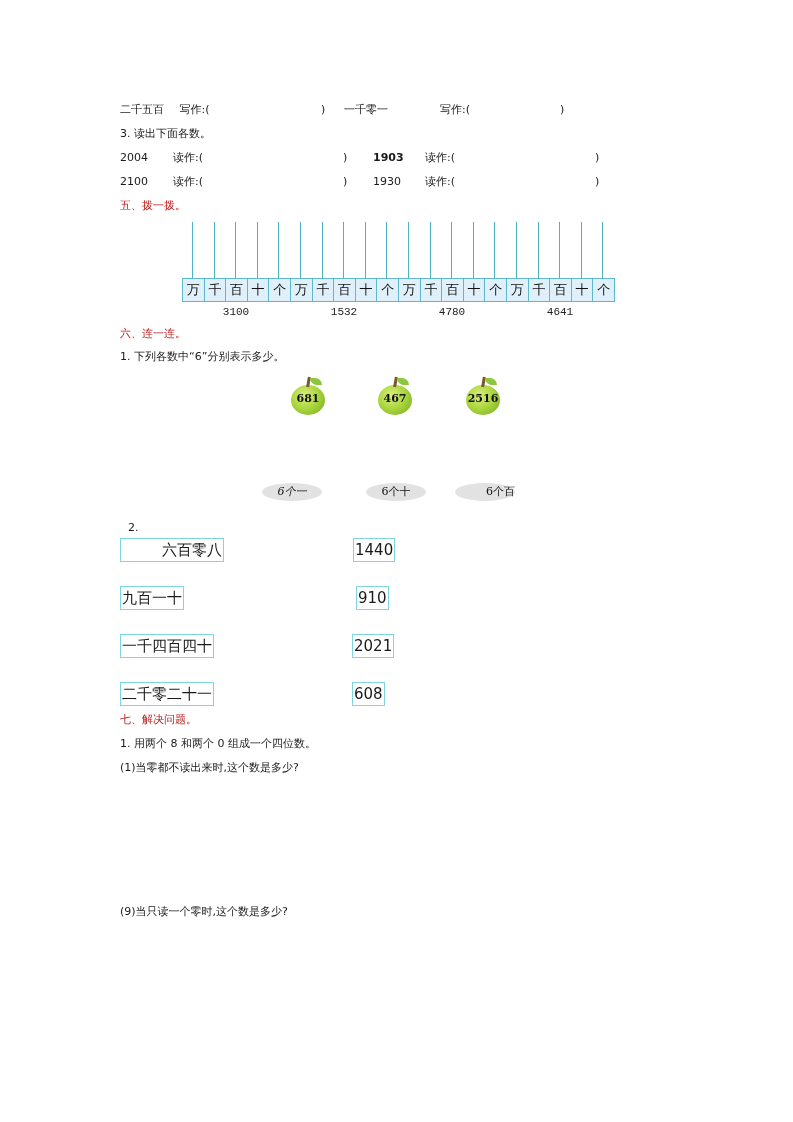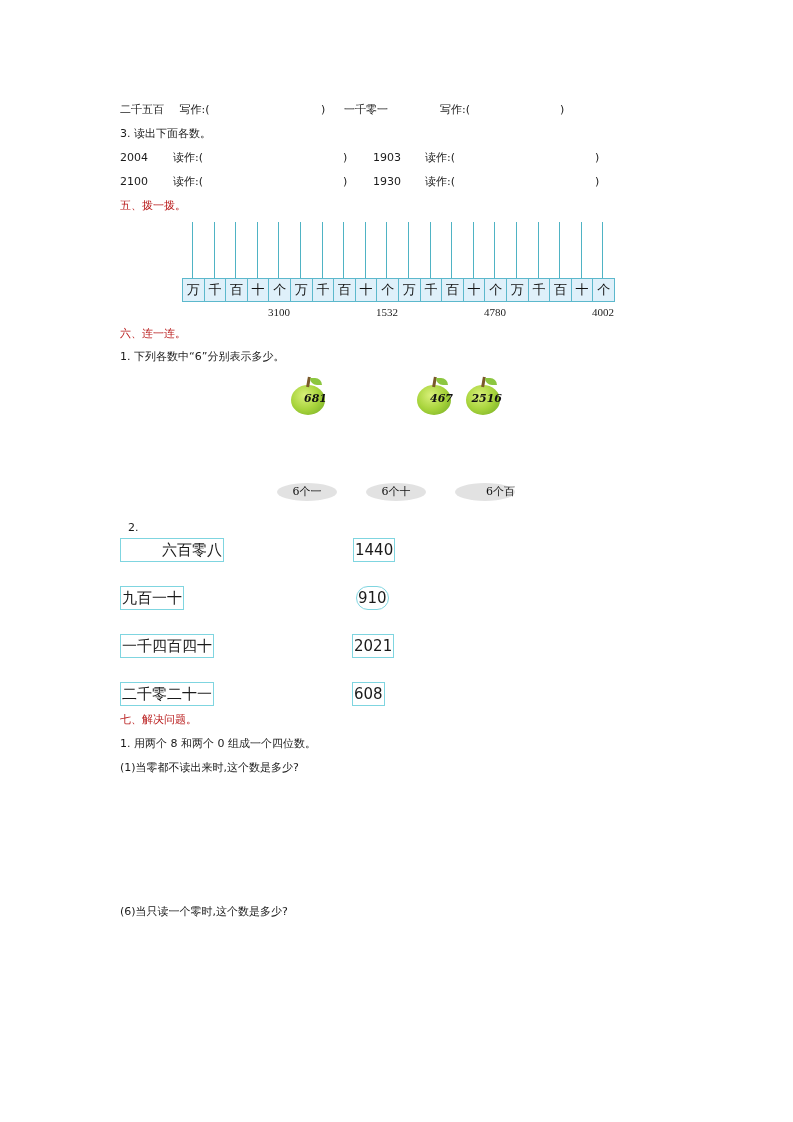--- a/index.html
+++ b/index.html
@@ -5,27 +5,27 @@
   html, body { margin:0; padding:0; background:#ffffff; }
   body { width:793px; height:1122px; position:relative; overflow:hidden;
          font-family:"DejaVu Sans","Liberation Sans",sans-serif; color:#1a1a1a; }
   .line { position:absolute; font-size:11px; line-height:20px; white-space:nowrap; }
   .red { color:#b91c1c; }
   .abacus-group { position:absolute; top:222px; height:80px; }
   .rod { position:absolute; top:0; width:1px; height:56px; background:#4fb3c4; }
   .cells { position:absolute; top:56px; left:0; display:flex; border:1px solid #5cb8cc; background:#dff0fa; }
   .cell { width:20.6px; height:22px; border-right:1px solid #5cb8cc; font-family:"DejaVu Serif",serif; font-size:13px; line-height:22px; text-align:center; color:#111; }
   .cell:last-child { border-right:none; }
-  .ab-label { position:absolute; top:84px; width:108px; text-align:right; font-family:Liberation Serif, serif; font-size:11px; color:#222; }
+  .ab-label { position:absolute; top:84px; width:108px; text-align:center; font-family:Liberation Mono, monospace; font-size:11px; color:#222; }
   .apple { position:absolute; width:38px; height:38px; }
   .apple .body { position:absolute; left:2px; top:8px; width:34px; height:30px; border-radius:50%;
       background:radial-gradient(circle at 40% 35%, #d9f07a 0%, #a8d43c 50%, #6ea821 100%); }
   .apple .stem { position:absolute; left:18px; top:0; width:3px; height:10px; background:#7a5a2a; transform:rotate(10deg); }
   .apple .leaf { position:absolute; left:21px; top:1px; width:12px; height:7px; border-radius:0 8px 0 8px; background:#8cc63f; }
-  .apple .num { position:absolute; left:0; top:15px; width:38px; text-align:right; font-family:"DejaVu Serif",serif; font-size:11px; font-weight:bold; color:#111;font-style:italic; }
+  .apple .num { position:absolute; left:0; top:15px; width:38px; text-align:center; font-family:"DejaVu Serif",serif; font-size:11px; font-weight:bold; color:#111; }
   .oval { position:absolute; top:483px; width:60px; height:18px; border-radius:50%; background:#e2e2e2;
           font-family:"DejaVu Serif",serif; font-size:11px; line-height:18px; text-align:center; color:#111; }
   .box { position:absolute; border:1px solid #7fd5e0; font-size:15px; line-height:22px; padding:0 1px; white-space:nowrap; height:22px; }
 </style>
 </head>
 <body>
 
 <div class="line" style="left:120px;top:100px;">
   <span>二千五百</span>
   <span style="margin-left:12px">写作:(</span>
@@ -33,21 +33,21 @@
 <span class="line" style="left:321px;top:100px;">)</span>
 <span class="line" style="left:344px;top:100px;">一千零一</span>
 <span class="line" style="left:440px;top:100px;">写作:(</span>
 <span class="line" style="left:560px;top:100px;">)</span>
 
 <div class="line" style="left:120px;top:124px;">3. 读出下面各数。</div>
 
 <span class="line" style="left:120px;top:148px;">2004</span>
 <span class="line" style="left:173px;top:148px;">读作:(</span>
 <span class="line" style="left:343px;top:148px;">)</span>
-<span class="line" style="left:373px;top:148px;">1903</span>
+<span class="line" style="left:373px;top:148px;font-weight:bold;">1903</span>
 <span class="line" style="left:425px;top:148px;">读作:(</span>
 <span class="line" style="left:595px;top:148px;">)</span>
 
 <span class="line" style="left:120px;top:172px;">2100</span>
 <span class="line" style="left:173px;top:172px;">读作:(</span>
 <span class="line" style="left:343px;top:172px;">)</span>
 <span class="line" style="left:373px;top:172px;">1930</span>
 <span class="line" style="left:425px;top:172px;">读作:(</span>
 <span class="line" style="left:595px;top:172px;">)</span>
 
@@ -107,57 +107,57 @@
   <div class="rod" style="left:53px"></div>
   <div class="rod" style="left:75px"></div>
   <div class="rod" style="left:96px"></div>
   <div class="cells">
     <div class="cell">万</div>
     <div class="cell">千</div>
     <div class="cell">百</div>
     <div class="cell">十</div>
     <div class="cell">个</div>
   </div>
-  <div class="ab-label">4002</div>
+  <div class="ab-label">4641</div>
 </div>
 
 <div class="line red" style="left:120px;top:324px;">六、连一连。</div>
 <div class="line" style="left:120px;top:347px;">1. 下列各数中“6”分别表示多少。</div>
 
 <div class="apple" style="left:289px;top:377px;">
   <div class="body"></div>
   <div class="stem"></div>
   <div class="leaf"></div>
   <div class="num">681</div>
 </div>
-<div class="apple" style="left:376px;top:377px;margin-left:39px;">
+<div class="apple" style="left:376px;top:377px;">
   <div class="body"></div>
   <div class="stem"></div>
   <div class="leaf"></div>
   <div class="num">467</div>
 </div>
 <div class="apple" style="left:464px;top:377px;">
   <div class="body"></div>
   <div class="stem"></div>
   <div class="leaf"></div>
   <div class="num">2516</div>
 </div>
 
-<div class="oval" style="left:277px;">6个一</div>
+<div class="oval" style="left:262px;font-style:italic;">6个一</div>
 <div class="oval" style="left:366px;">6个十</div>
 <div class="oval" style="left:455px;text-align:right;">6个百</div>
 
 <div class="line" style="left:128px;top:518px;">2.</div>
 
 <div class="box" style="left:120px;top:538px;padding-left:41px;">六百零八</div>
 <div class="box" style="left:120px;top:586px;">九百一十</div>
 <div class="box" style="left:120px;top:634px;">一千四百四十</div>
 <div class="box" style="left:120px;top:682px;text-align:right;">二千零二十一</div>
 
 <div class="box" style="left:353px;top:538px;">1440</div>
-<div class="box" style="left:356px;top:586px;border-radius:12px;">910</div>
+<div class="box" style="left:356px;top:586px;">910</div>
 <div class="box" style="left:352px;top:634px;">2021</div>
 <div class="box" style="left:352px;top:682px;">608</div>
 
 <div class="line red" style="left:120px;top:710px;text-align:right;">七、解决问题。</div>
 <div class="line" style="left:120px;top:734px;">1. 用两个 8 和两个 0 组成一个四位数。</div>
 <div class="line" style="left:120px;top:758px;">(1)当零都不读出来时,这个数是多少?</div>
-<div class="line" style="left:120px;top:902px;">(6)当只读一个零时,这个数是多少?</div>
+<div class="line" style="left:120px;top:902px;">(9)当只读一个零时,这个数是多少?</div>
 
 </body></html>

